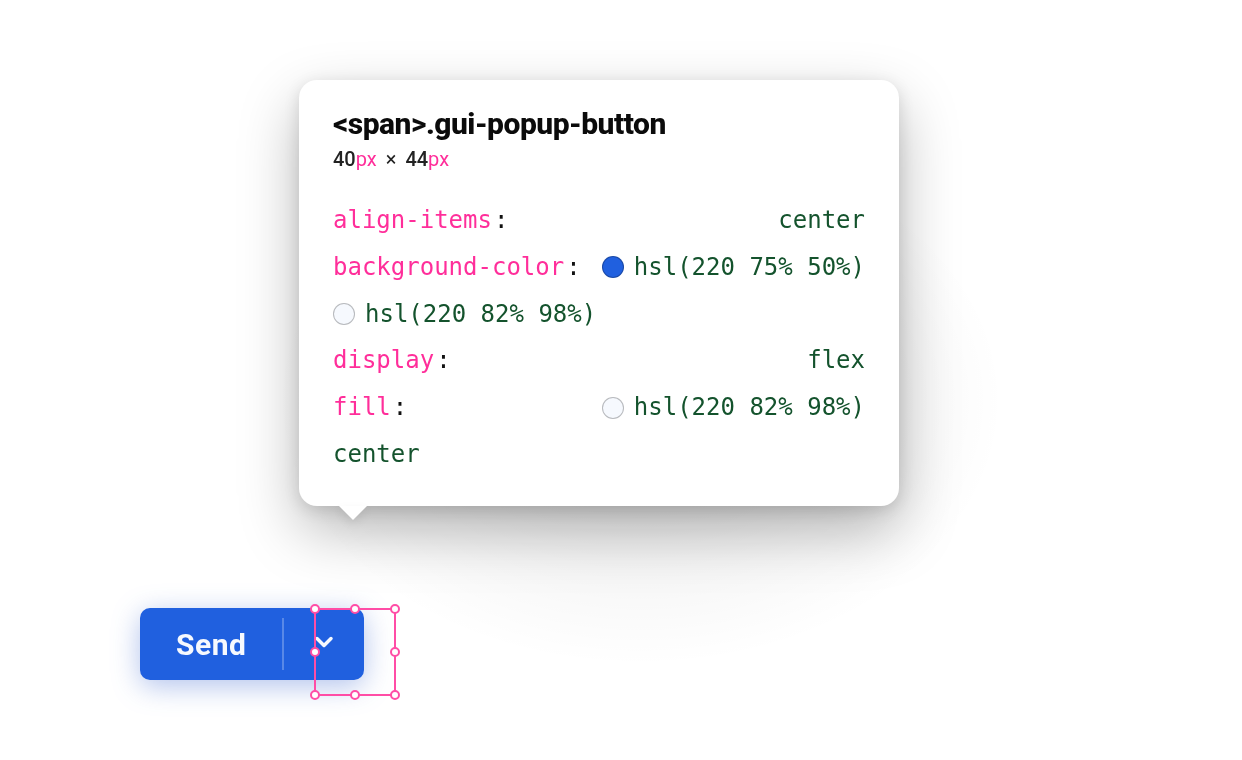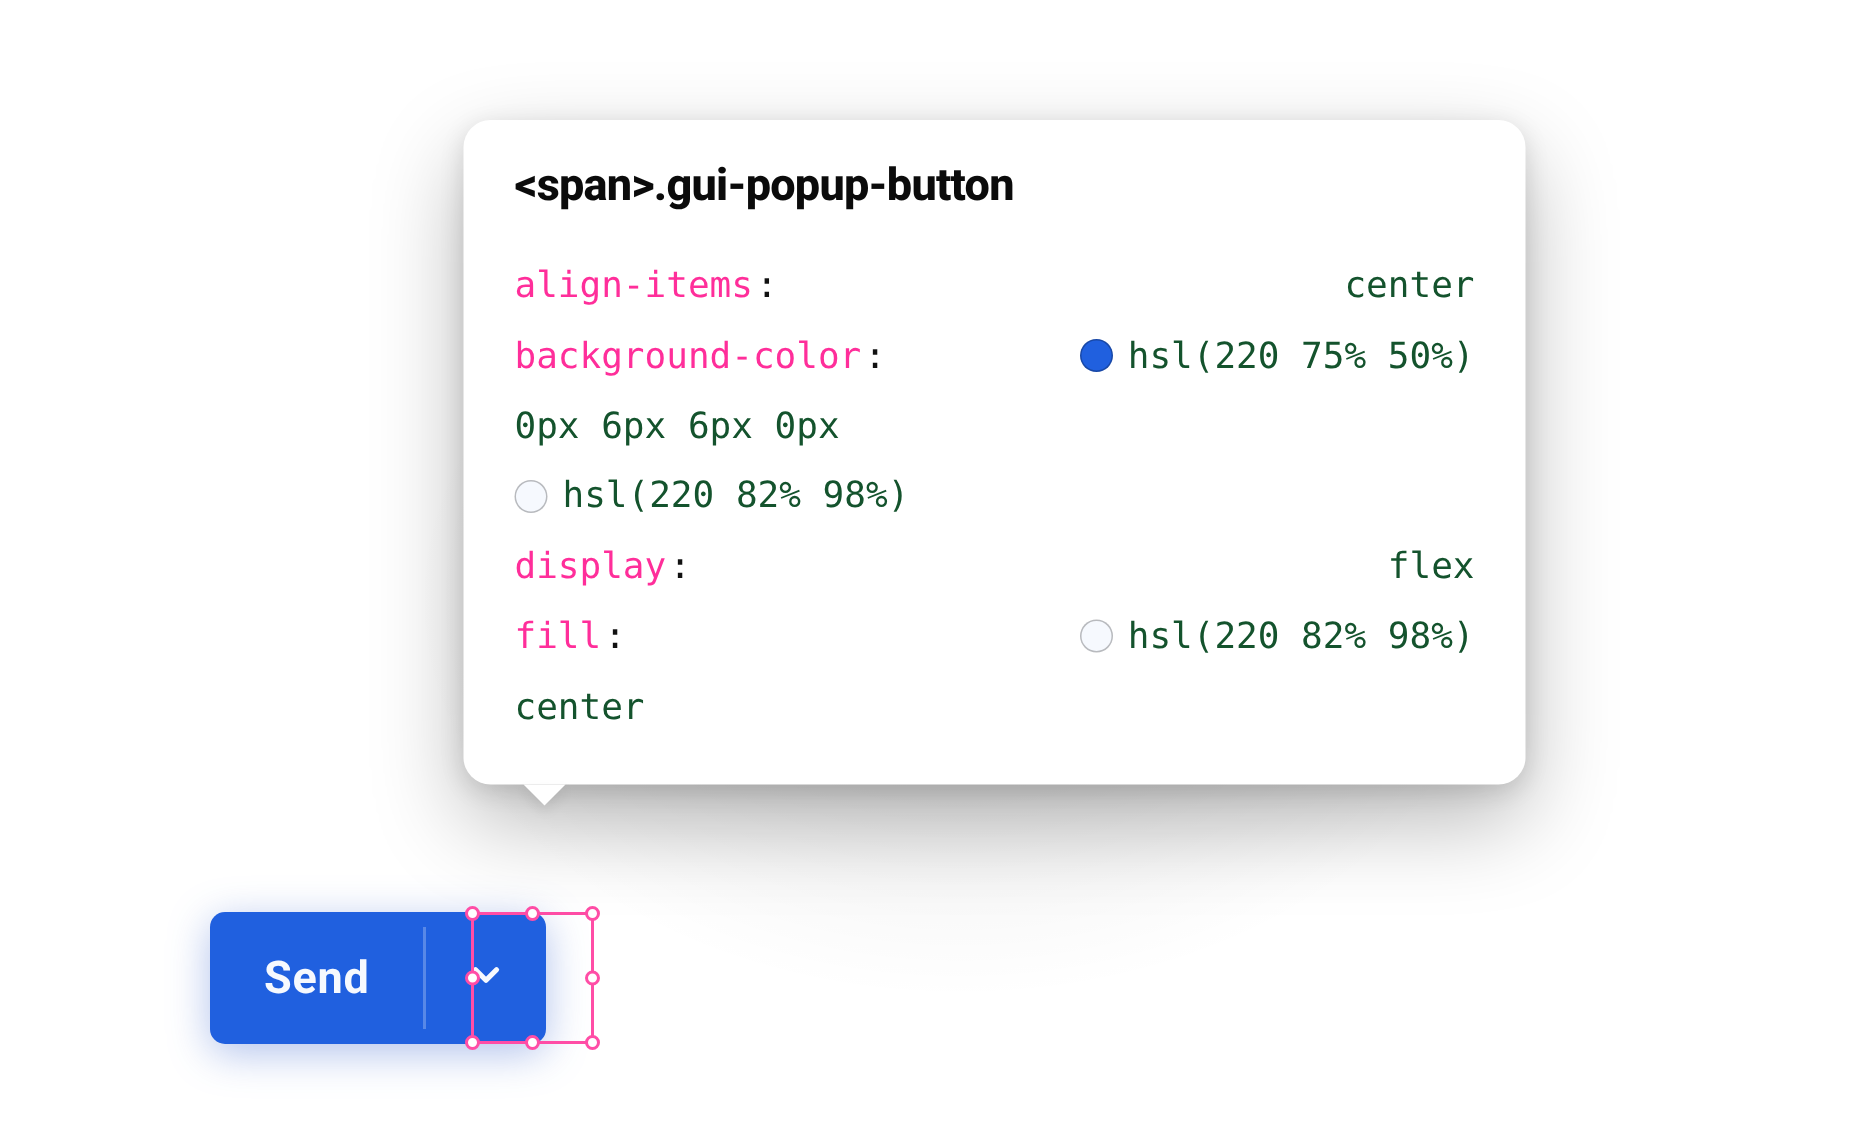--- a/index.html
+++ b/index.html
@@ -21,21 +21,21 @@
       background: radial-gradient(ellipse 520px 380px at 640px 400px, rgba(0,0,0,0.10), rgba(0,0,0,0) 70%);
       pointer-events: none;
     }
 
     
     .split-button {
       position: absolute;
       left: 140px;
       top: 608px;
       display: flex;
-      height: 88px;
+      height: 72px;
       filter: drop-shadow(0 6px 14px rgba(32,80,200,0.35));
       text-align: right;
     }
     .btn-main {
       background: hsl(220 75% 50%);
       color: hsl(220 82% 98%);
       font-weight: 700;
       font-size: 30px;
       padding: 0 36px;
       display: flex;
@@ -91,23 +91,23 @@
     .h-tr { top: -6px; right: -6px; }
     .h-ml { top: calc(50% - 5px); left: -6px; }
     .h-mr { top: calc(50% - 5px); right: -6px; }
     .h-bl { bottom: -6px; left: -6px; }
     .h-bm { bottom: -6px; left: calc(50% - 5px); }
     .h-br { bottom: -6px; right: -6px; }
 
     
     .tooltip {
       position: absolute;
-      left: 309px;
+      left: 299px;
       top: 80px;
-      width: 708px;
+      width: 600px;
       background: #fff;
       border-radius: 18px;
       box-shadow: 0 24px 60px rgba(0,0,0,0.28), 0 4px 16px rgba(0,0,0,0.12);
       padding: 26px 34px 28px 34px;
     }
     .tooltip::after {
       content: "";
       position: absolute;
       left: 40px;
       bottom: -14px;
@@ -179,39 +179,41 @@
     <span class="handle h-tr"></span>
     <span class="handle h-ml"></span>
     <span class="handle h-mr"></span>
     <span class="handle h-bl"></span>
     <span class="handle h-bm"></span>
     <span class="handle h-br"></span>
   </div>
 
   <div class="tooltip">
     <div class="tip-selector">&lt;span&gt;.gui-popup-button</div>
+    <div class="tip-dims">
+      <span class="num">40</span><span class="unit">px</span>
+      <span class="times">×</span>
+      <span class="num">44</span><span class="unit">px</span>
+    </div>
 
     <div class="props">
       <div class="prop-row">
         <span><span class="prop-name">align-items</span><span class="prop-colon">:</span></span>
         <span class="prop-val">
             <span>center</span>
           </span>
       </div>
       <div class="prop-row">
         <span><span class="prop-name">background-color</span><span class="prop-colon">:</span></span>
         <span class="prop-val">
             <span class="swatch" style="background:hsl(220 75% 50%)"></span>
             <span>hsl(220 75% 50%)</span>
           </span>
       </div>
       <div class="prop-row">
-        <span class="prop-val">
-            <span>0px 6px 6px 0px</span>
-          </span>
       </div>
       <div class="prop-row">
         <span class="prop-val">
             <span class="swatch" style="background:hsl(220 82% 98%)"></span>
             <span>hsl(220 82% 98%)</span>
           </span>
       </div>
       <div class="prop-row">
         <span><span class="prop-name">display</span><span class="prop-colon">:</span></span>
         <span class="prop-val">

